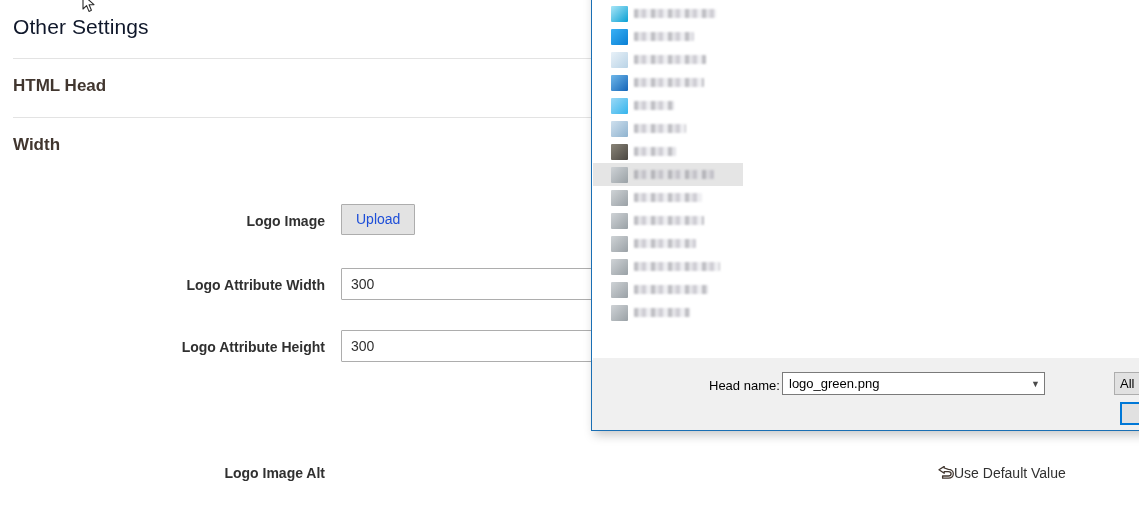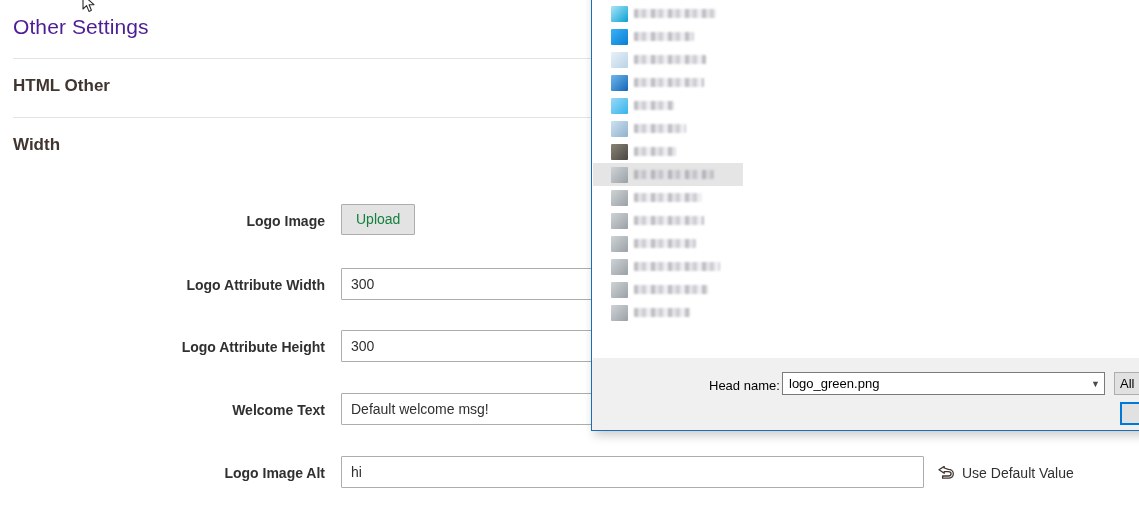--- a/index.html
+++ b/index.html
@@ -23,21 +23,21 @@
     width: 1139px;
     height: 511px;
     background: #ffffff;
   }
 
   .page-heading {
     position: absolute;
     left: 13px;
     top: 13px;
     font-size: 21px;
-    color: #4c1d95;
+    color: #0f172a;
     font-weight: 400;
     letter-spacing: 0.1px;
     line-height: 28px;
   }
 
   .divider {
     position: absolute;
     left: 13px;
     width: 1113px;
     height: 1px;
@@ -81,21 +81,21 @@
     top: 0;
   }
 
   .upload-button {
     display: inline-block;
     padding: 0 14px;
     height: 31px;
     line-height: 29px;
     border: 1px solid #adadad;
     background: #e3e3e3;
-    color: #15803d;
+    color: #1d4ed8;
     font-size: 14px;
     font-family: "Liberation Sans", sans-serif;
     border-radius: 1px;
     cursor: pointer;
     box-sizing: border-box;
   }
 
   .text-input {
     width: 583px;
     height: 32px;
@@ -111,21 +111,20 @@
   }
   .text-input.wide { width: 583px; }
 
   .use-default {
     position: absolute;
     left: 938px;
     top: 0;
     height: 34px;
     display: flex;
     align-items: center;
-    gap: 8px;
     cursor: pointer;
   }
   .use-default .label {
     font-size: 14px;
     color: #303030;
     white-space: nowrap;
   }
   .undo-icon svg { display: block; }
 
   
@@ -225,21 +224,21 @@
     left: 116px;
     top: 17px;
     font-size: 13px;
     color: #000000;
     line-height: 21px;
   }
   .filename-combo {
     position: absolute;
     left: 189px;
     top: 14px;
-    width: 323px;
+    width: 263px;
     height: 23px;
     border: 1px solid #7a7a7a;
     background: #ffffff;
     box-sizing: border-box;
     display: flex;
     align-items: center;
   }
   .filename-combo .val {
     font-size: 13px;
     color: #000000;
@@ -296,21 +295,21 @@
   }
 </style>
 </head>
 <body>
 
 <div id="admin-page">
 
   <div class="page-heading">Other Settings</div>
 
   <div class="divider d1"></div>
-  <div class="section-heading s1">HTML Other</div>
+  <div class="section-heading s1">HTML Head</div>
 
   <div class="divider d2"></div>
   <div class="section-heading s2">Width</div>
 
   <div class="form-row" style="top:204px;">
     <div class="field-label">Logo Image</div>
     <div class="field-control">
       <div class="upload-button">Upload</div>
     </div>
   </div>
@@ -322,32 +321,23 @@
     </div>
   </div>
 
   <div class="form-row" style="top:330px;">
     <div class="field-label">Logo Attribute Height</div>
     <div class="field-control">
       <input class="text-input" type="text" value="300" style="">
     </div>
   </div>
 
-  <div class="form-row" style="top:393px;">
-    <div class="field-label">Welcome Text</div>
-    <div class="field-control">
-      <input class="text-input" type="text" value="Default welcome msg!" style="">
-    </div>
-  </div>
 
   <div class="form-row" style="top:456px;text-decoration:underline;">
     <div class="field-label">Logo Image Alt</div>
-    <div class="field-control">
-      <input class="text-input wide" type="text" value="hi" style="">
-    </div>
     <div class="use-default">
       <span class="undo-icon">
         <svg width="16" height="14" viewBox="0 0 16 14">
           <path d="M6.2 2.0 L6.2 0.4 L1.0 3.8 L6.2 7.2 L6.2 5.6 L10.3 5.6 C12.0 5.6 13.1 6.5 13.1 7.8 C13.1 9.1 12.0 10.0 10.3 10.0 L4.6 10.0 L4.6 12.2 L10.4 12.2 C13.4 12.2 15.3 10.4 15.3 7.8 C15.3 5.2 13.4 3.4 10.4 3.4 Z" fill="none" stroke="#41362f" stroke-width="1.3" stroke-linejoin="round"></path>
         </svg>
       </span>
       <span class="label">Use Default Value</span>
     </div>
   </div>
 </div>

